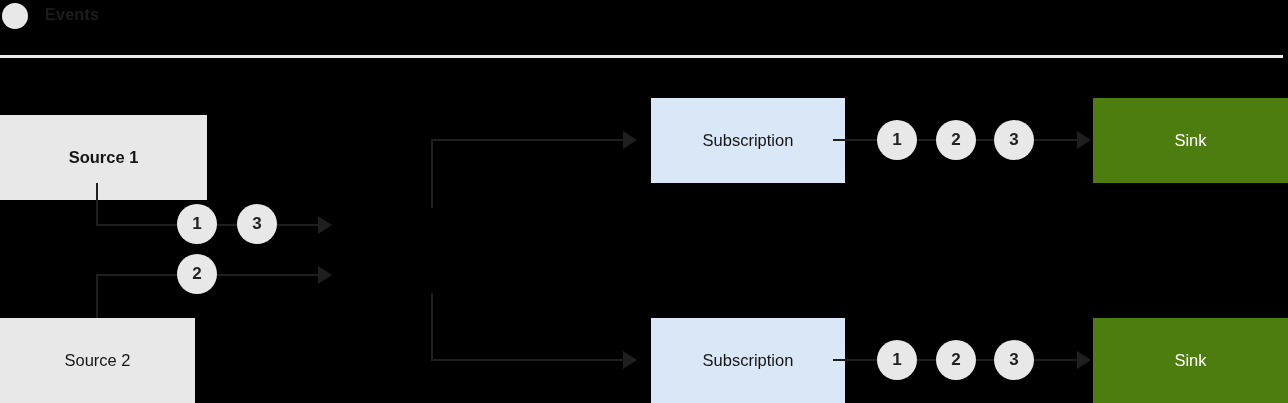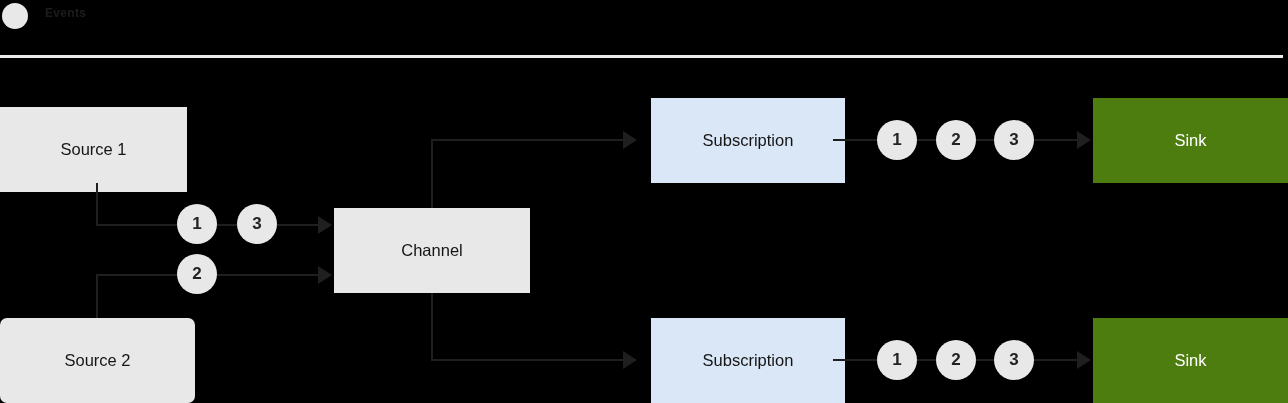--- a/index.html
+++ b/index.html
@@ -19,21 +19,21 @@
   .legend-circle {
     position: absolute;
     left: 2px; top: 3px;
     width: 26px; height: 26px;
     border-radius: 50%;
     background: #e8e8e8;
   }
   .legend-label {
     position: absolute;
     left: 45px; top: 6px;
-    font-size: 12px;
+    font-size: 16px;
     font-weight: 700;
     letter-spacing: 0.3px;
     color: #1d1d1d;
   }
   .divider {
     position: absolute;
     left: 0; top: 55px;
     width: 1283px; height: 3px;
     background: #ececec;
   }
@@ -79,23 +79,22 @@
 </style>
 </head>
 <body>
 
 <div id="stage">
 
   <div class="legend-circle"></div>
   <div class="legend-label">Events</div>
   <div class="divider"></div>
 
-  <div class="node gray" style="left:0px;    top:107px;  width:187px; height:85px;">Source 1</div>
-  <div class="node gray" style="left:0px;    top:318px; width:195px; height:85px;border-radius:7px;">Source 2</div>
-  <div class="node gray" style="left:334px;  top:208px; width:196px; height:85px;">Channel</div>
+  <div class="node gray" style="left:0px;    top:115px;  width:207px; height:85px;font-weight:bold;">Source 1</div>
+  <div class="node gray" style="left:0px;    top:318px; width:195px; height:85px;">Source 2</div>
   <div class="node lblue" style="left:639px;  top:98px;  width:194px; height:85px;">Subscription</div>
   <div class="node lblue" style="left:639px;  top:318px; width:194px; height:85px;">Subscription</div>
   <div class="node blue" style="left:1093px; top:98px;  width:195px; height:85px;">Sink</div>
   <div class="node blue" style="left:1093px; top:318px; width:195px; height:85px;">Sink</div>
 
   <div class="line" style="left:96px;  top:183px; width:2px;   height:42px;"></div>
   <div class="line" style="left:96px;  top:224px; width:222px; height:2px;"></div>
   <div class="arrow" style="left:318px; top:216px;"></div>
 
   <div class="line" style="left:96px;  top:275px; width:2px;   height:43px;"></div>

